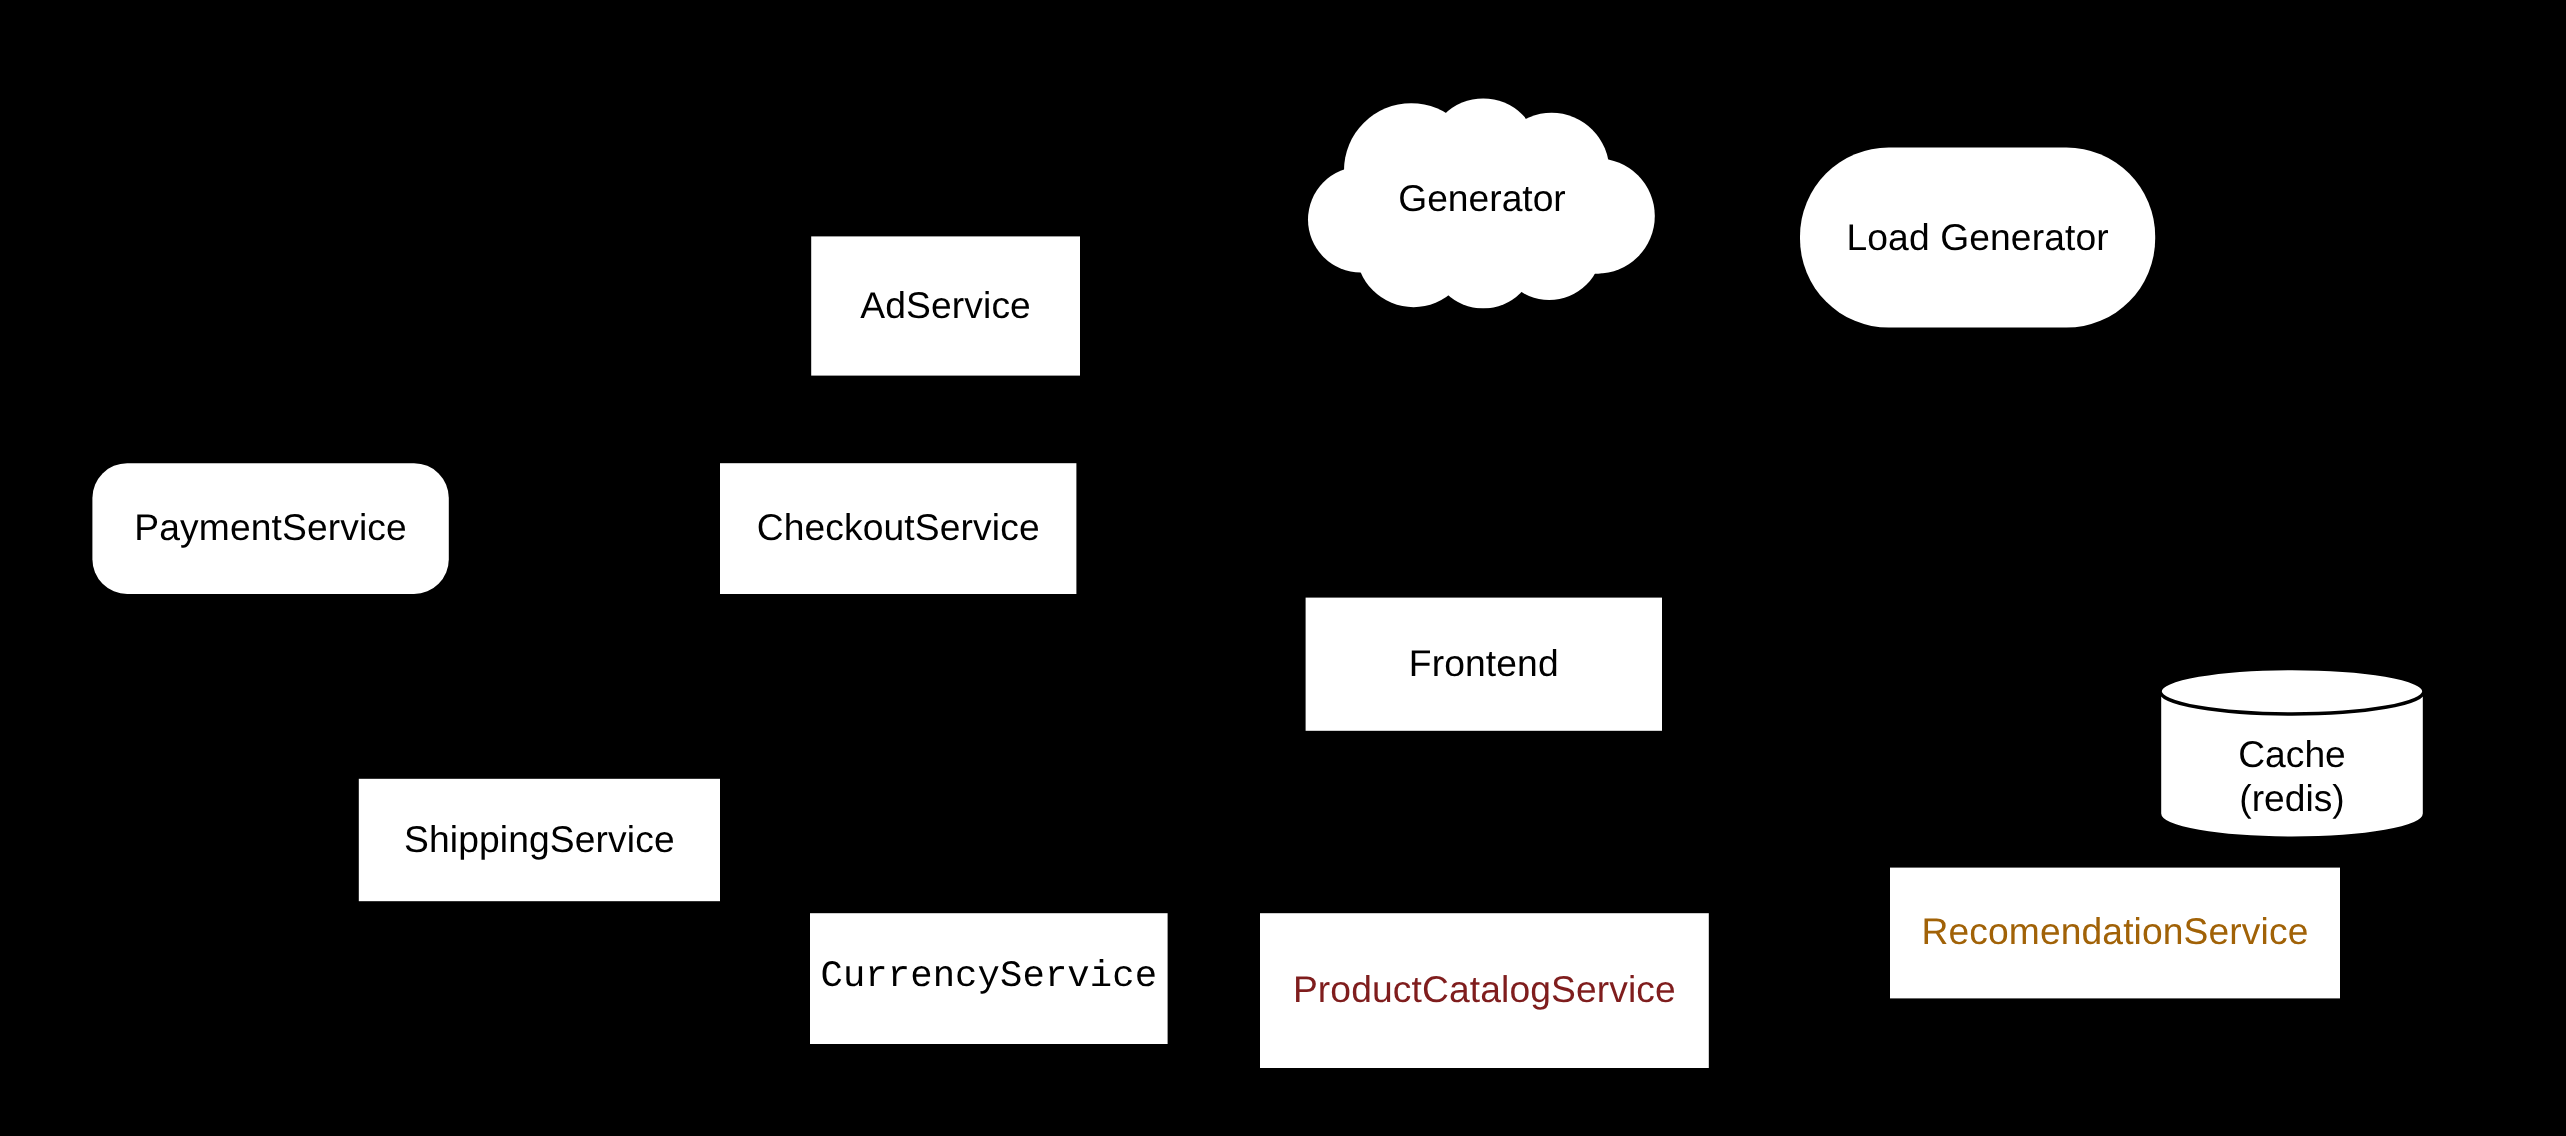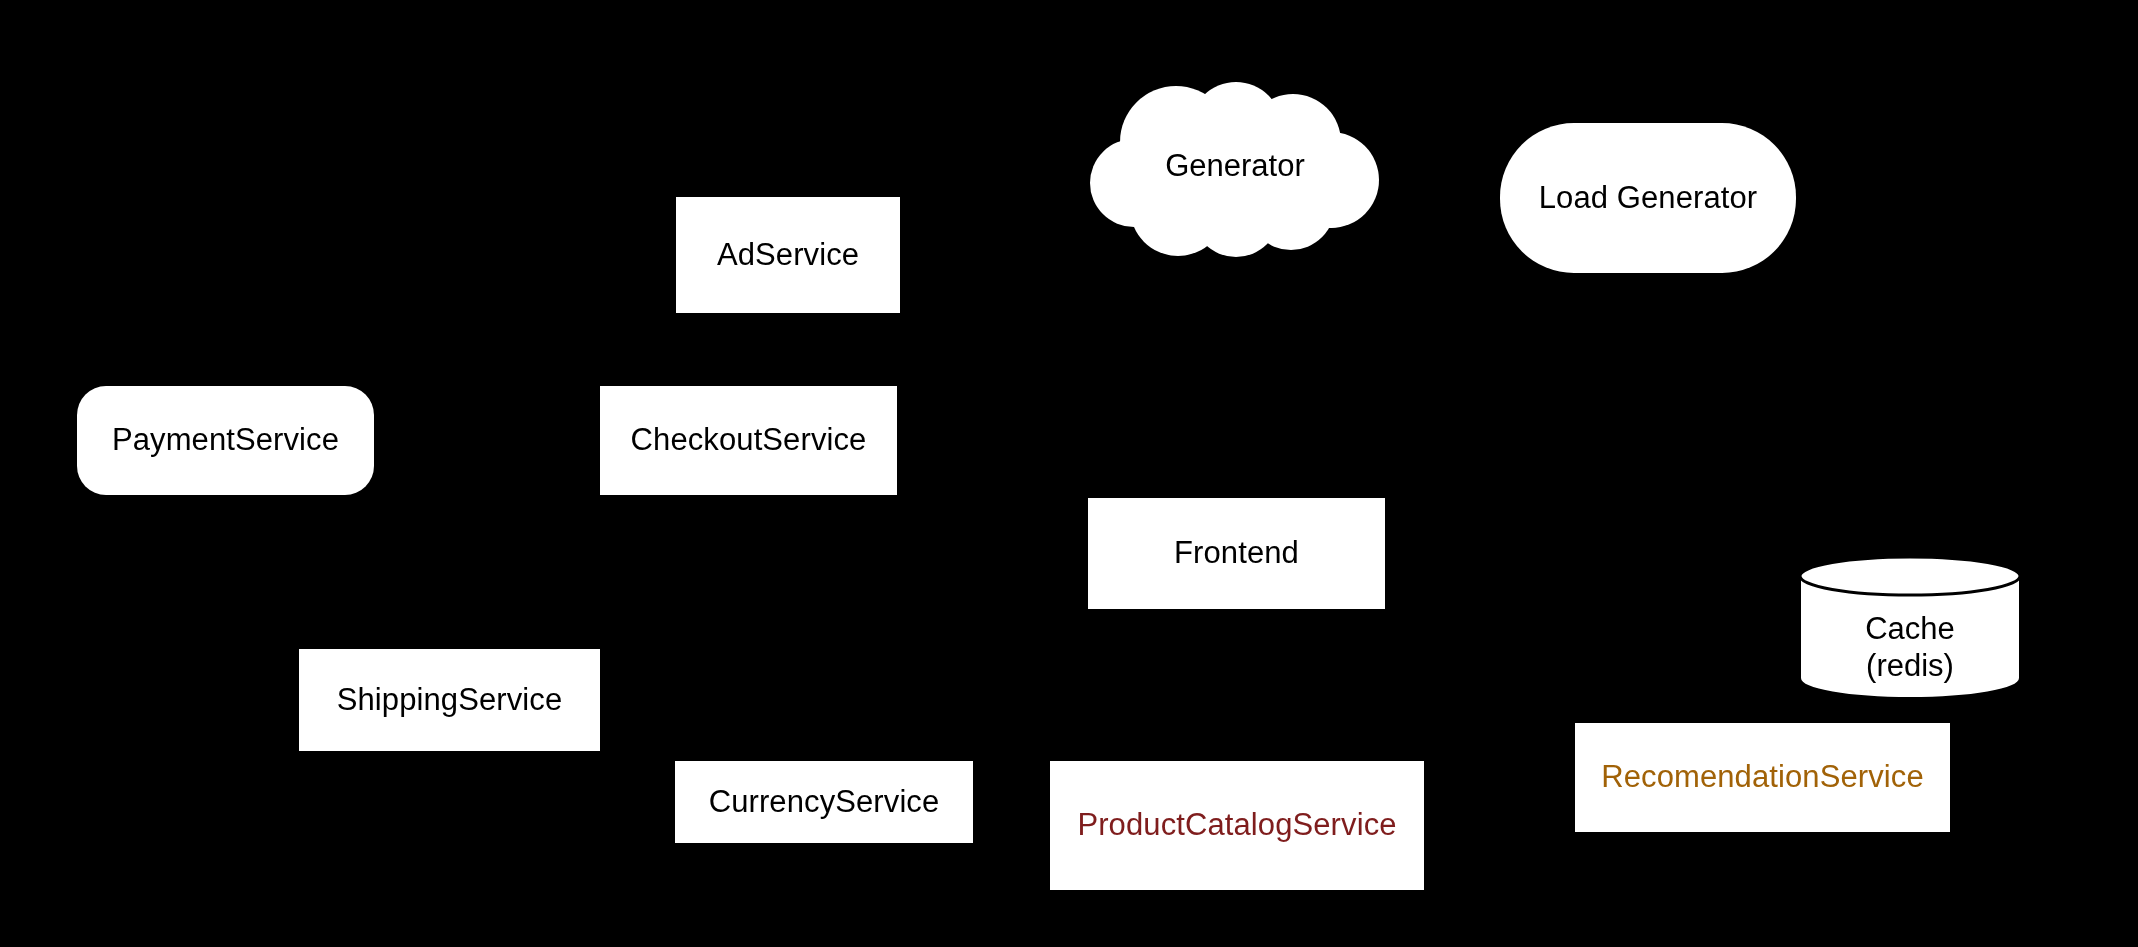--- a/index.html
+++ b/index.html
@@ -108,16 +108,16 @@
     <div class="node rect" style="left: 1088px; top: 498px; width: 297px; height: 111px; background: rgb(255, 255, 255); color: rgb(0, 0, 0);"><span>Frontend</span></div>
     <div class="cyl-wrap" style="left: 1798px; top: 554px; width: 224px; height: 146px;">
       <svg width="224" height="146" viewBox="0 0 224 146">
         <path d="M2,22 L2,124 C2,136 52,144 112,144 C172,144 222,136 222,124 L222,22 Z" fill="#ffffff" stroke="#000000" stroke-width="2"></path>
         <ellipse cx="112" cy="22" rx="110" ry="19" fill="#ffffff" stroke="#000000" stroke-width="3"></ellipse>
       </svg>
       <div class="cyl-label" style="top: 36px; margin-top: 20px;">Cache
 (redis)</div>
     </div>
     <div class="node rect" style="left: 299px; top: 649px; width: 301px; height: 102px; background: rgb(255, 255, 255); color: rgb(0, 0, 0);"><span>ShippingService</span></div>
-    <div class="node rect" style="left: 675px; top: 761px; width: 298px; height: 82px; background: rgb(255, 255, 255); color: rgb(0, 0, 0);"><span>CurrencyService</span></div>
+    <div class="node rect" style="left: 675px; top: 761px; width: 298px; height: 109px; background: rgb(255, 255, 255); color: rgb(0, 0, 0); font-family: Liberation Mono, monospace;"><span>CurrencyService</span></div>
     <div class="node rect" style="left: 1050px; top: 761px; width: 374px; height: 129px; background: rgb(255, 255, 255); color: #7f1d1d;"><span>ProductCatalogService</span></div>
     <div class="node rect" style="left: 1575px; top: 723px; width: 375px; height: 109px; background: rgb(255, 255, 255); color: #a16207;"><span>RecomendationService</span></div>
   </div>
 
 </body></html>

